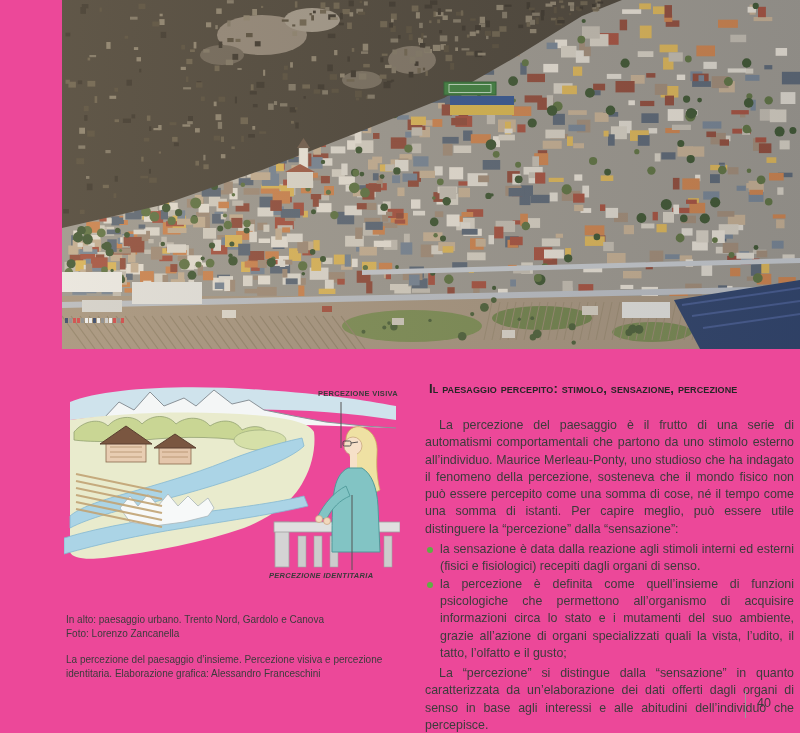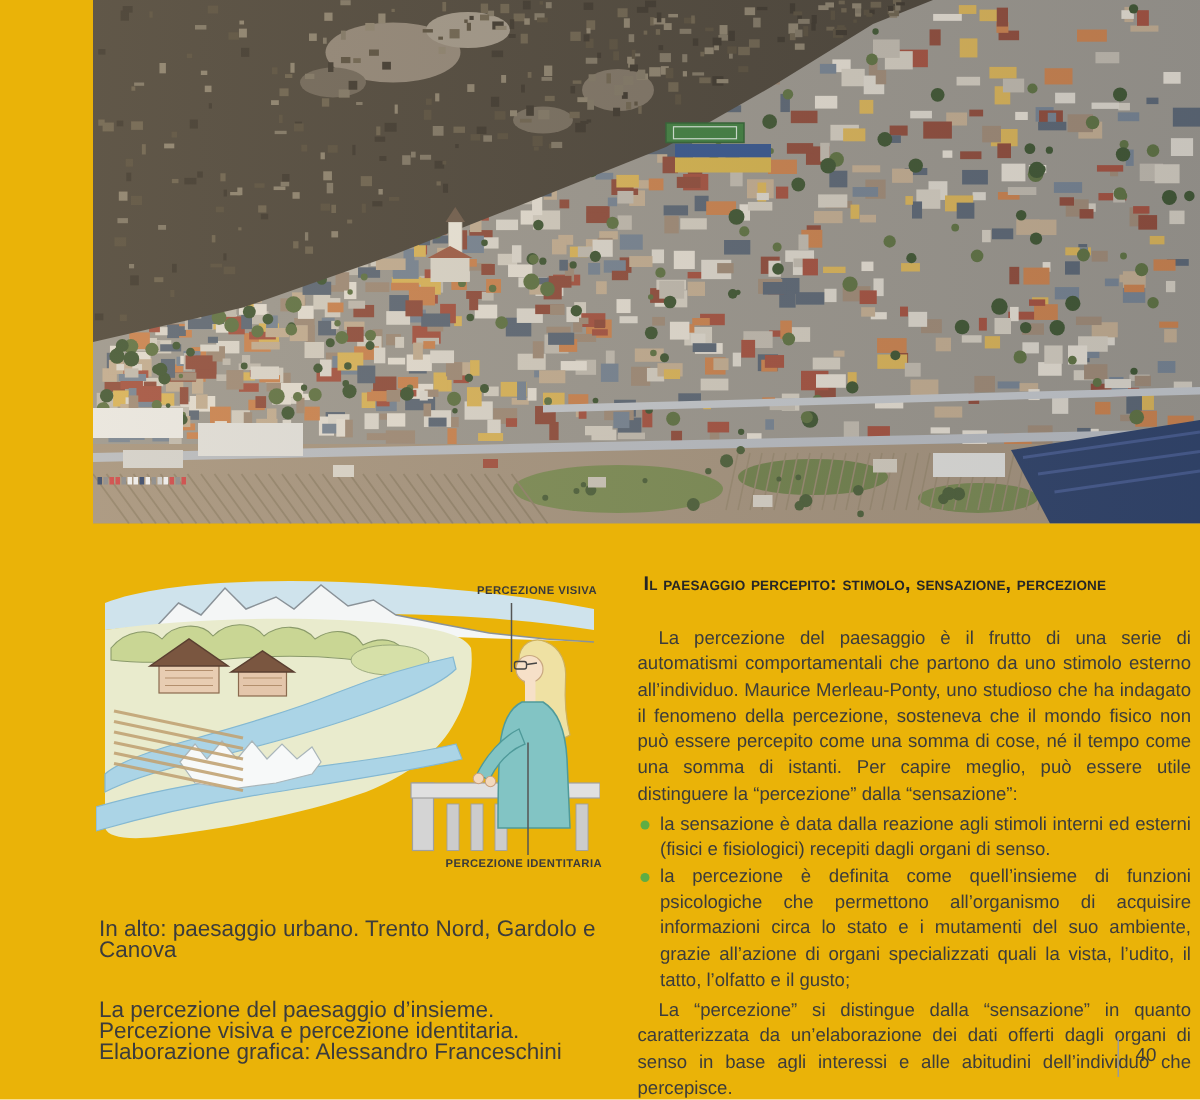--- a/index.html
+++ b/index.html
@@ -1,37 +1,37 @@
 <!DOCTYPE html>
 <html style="--bullet-green: #5fad44;"><head>
 <meta charset="utf-8">
 <style>
   html,body { margin:0; padding:0; background:#ffffff; }
   .page {
-    position:relative; width:800px; height:733px; background:#eab308;
+    position:relative; width:800px; height:733px; background:#ec4899;
     overflow:hidden; font-family:"Liberation Sans", sans-serif;
   }
   
   .photo { position:absolute; left:62px; top:0; width:738px; height:349px; }
   .photo svg { display:block; width:738px; height:349px; }
 
   
   .illustration { position:absolute; left:64px; top:376px; width:336px; height:228px; }
   .illustration svg { display:block; width:336px; height:228px; }
   .ill-label {
     position:absolute; font-size:7.5px; font-weight:700; letter-spacing:.3px;
     color:#3a3a3a; white-space:nowrap;
   }
 
   
   .captions {
     position:absolute; left:66px; top:613px; width:340px;
-    font-size:15px; line-height:14px; color:#3c3c3c;
+    font-size:10px; line-height:14px; color:#3c3c3c;
   }
-  .caption-block + .caption-block { margin-top:26px; }
+  .caption-block + .caption-block { margin-top:12px; }
 
   
   .article { position:absolute; left:425px; top:381px; width:369px; color:#3c3c3c; }
   .article h1 {
     margin:0 0 16px 4px; font-size:13.2px; font-weight:700;
     font-variant:small-caps; color:#262626; letter-spacing:.1px;
   }
   .article p { margin:0; font-size:12.4px; line-height:17.3px; text-align:justify; }
   .article p.indent { text-indent:14px;margin-top:21px; }
   .article p.follow { margin-top:3px; }
@@ -1389,26 +1389,27 @@
         <path d="M284,92 C276,96 272,104 270,116 C268,130 268,150 268,176 L316,176 L314,130 C313,112 308,98 298,92 Z" fill="#82c4c4" stroke="#4f9a9a" stroke-width="1"></path>
         <path d="M282,110 C270,116 260,128 254,140 L262,144 C268,132 276,124 286,120 Z" fill="#82c4c4" stroke="#4f9a9a" stroke-width="0.9"></path>
         <circle cx="255" cy="143" r="3.5" fill="#f2d8bd" stroke="#caa27f" stroke-width="0.7"></circle>
         <circle cx="263" cy="145" r="3.5" fill="#f2d8bd" stroke="#caa27f" stroke-width="0.7"></circle>
       </g>
 
       <path d="M277,26 L277,72" stroke="#555555" stroke-width="1"></path>
       <path d="M288,119 L288,194" stroke="#555555" stroke-width="1"></path>
     </svg>
     <div class="ill-label" style="left:254px; top:13px;">PERCEZIONE VISIVA</div>
-    <div class="ill-label" style="left:233px; top:195px;">PERCEZIONE IDENTITARIA</div>
+    <div class="ill-label" style="left:205px; top:195px;font-style:italic;">PERCEZIONE IDENTITARIA</div>
   </div>
 
   <div class="captions">
     <div class="caption-block">
       <div>In alto: paesaggio urbano. Trento Nord, Gardolo e Canova</div>
+      <div>Foto: Lorenzo Zancanella</div>
     </div>
     <div class="caption-block">La percezione del paesaggio d’insieme. Percezione visiva e percezione identitaria. Elaborazione grafica: Alessandro Franceschini</div>
   </div>
 
   <div class="article">
     <h1>Il paesaggio percepito: stimolo, sensazione, percezione</h1>
     <p class="indent">La percezione del paesaggio è il frutto di una serie di automatismi comportamentali che partono da uno stimolo esterno all’individuo. Maurice Merleau-Ponty, uno studioso che ha indagato il fenomeno della percezione, sosteneva che il mondo fisico non può essere percepito come una somma di cose, né il tempo come una somma di istanti. Per capire meglio, può essere utile distinguere la “percezione” dalla “sensazione”:</p>
     <ul>
       <li>la sensazione è data dalla reazione agli stimoli interni ed esterni (fisici e fisiologici) recepiti dagli organi di senso.</li>
       <li>la percezione è definita come quell’insieme di funzioni psicologiche che permettono all’organismo di acquisire informazioni circa lo stato e i mutamenti del suo ambiente, grazie all’azione di organi specializzati quali la vista, l’udito, il tatto, l’olfatto e il gusto;</li>

